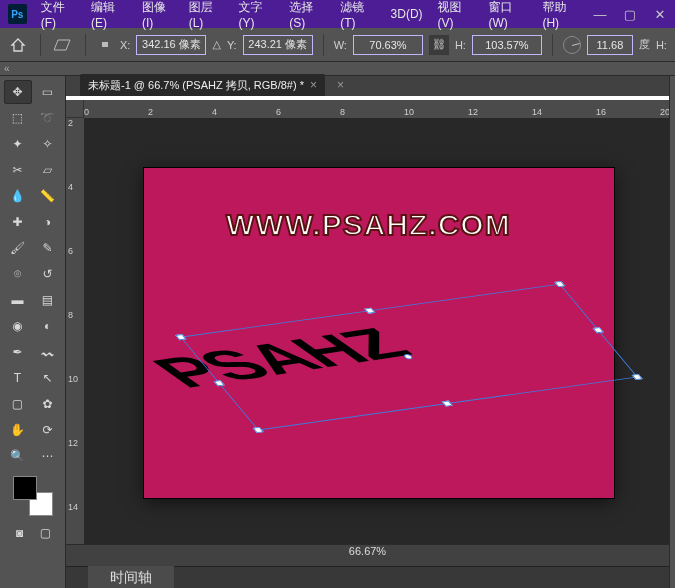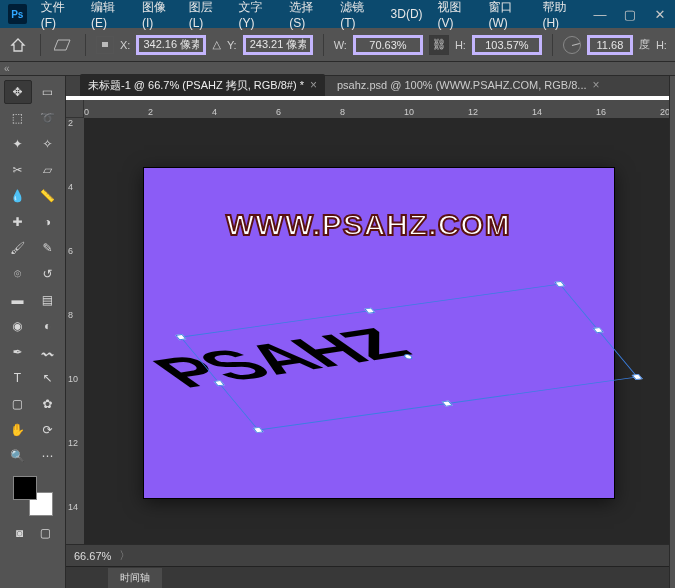--- a/index.html
+++ b/index.html
@@ -1,26 +1,26 @@
 <!DOCTYPE html>
 <html><head>
 <meta charset="utf-8">
 <style>
   * { margin: 0; padding: 0; box-sizing: border-box; user-select: none; }
   html, body { width: 675px; height: 588px; overflow: hidden; background: #535353; font-family: "Microsoft YaHei", Arial, sans-serif; font-size: 12px; color: #d8d8d8; }
-  .titlebar { height: 28px; background: #0c4a6e; display: flex; align-items: center; }
+  .titlebar { height: 28px; background: #4c1d95; display: flex; align-items: center; }
   .titlebar .ps-badge { width: 20px; height: 20px; background: #001e36; color: #31a8ff; font-weight: bold; font-size: 10px; display: flex; align-items: center; justify-content: center; margin: 0 8px; border-radius: 2px; }
   .menubar { display: flex; align-items: center; gap: 3px; }
   .menu-item { padding: 3px 6px; color: #e6e6e6; cursor: default; font-size: 12px; }
   .winctrls { margin-left: auto; display: flex; }
   .winbtn { width: 30px; height: 26px; display: flex; align-items: center; justify-content: center; color: #c8c8c8; font-size: 13px; }
   .optbar { height: 34px; background: #535353; border-bottom: 1px solid #2a2a2a; display: flex; align-items: center; padding: 0 6px; gap: 6px; font-size: 11px; }
   .home-btn { width: 24px; height: 24px; display: flex; align-items: center; justify-content: center; border: 1px solid transparent; border-radius: 2px; }
   .sep { width: 1px; height: 22px; background: #3a3a3a; margin: 0 4px; }
-  .optbar input { background: #535353; border: 3px solid #c4b5fd; color: #e6e6e6; font-size: 11px; height: 20px; width: 70px; padding: 0 4px; text-align: center; }
+  .optbar input { background: #535353; border: 1px solid #c4b5fd; color: #e6e6e6; font-size: 11px; height: 20px; width: 70px; padding: 0 4px; text-align: center; }
   .optbar .lbl { color: #d0d0d0; }
   .optbar .link { width: 20px; height: 20px; border: 1px solid #3a3a3a; background:#3b3b3b; display:flex;align-items:center;justify-content:center; font-size:11px; }
   .optbar .angle { width: 18px; height: 18px; border: 1px solid #888; border-radius: 50%; position: relative; }
   .optbar .angle::after { content:""; position:absolute; left:50%; top:50%; width:8px; height:1px; background:#bbb; transform-origin:left center; transform: rotate(-15deg); }
   .flyout-toggle { height: 14px; display:flex; align-items:center; padding-left:4px; border-bottom:1px solid #2a2a2a; background:#535353; font-size:10px; color:#aaa;}
   .body { display: flex; height: calc(100% - 28px - 34px - 14px); }
   .toolbox { width: 66px; background: #535353; border-right: 1px solid #2a2a2a; padding: 4px 2px; display: flex; flex-direction: column; align-items: center; }
   .tool-grid { display: grid; grid-template-columns: 28px 28px; gap: 2px; }
   .tool { width: 28px; height: 24px; display: flex; align-items: center; justify-content: center; color: #d8d8d8; position: relative; border:1px solid transparent; border-radius:2px; }
   .tool.active { background: #3a3a3a; border-color:#2a2a2a; }
@@ -36,30 +36,30 @@
   .tab.active { background: #282828; color: #eee; }
   .tab .x { color:#999; font-size:12px; }
   .rulerwrap { position: relative; flex: 1; background: #282828; display: grid; grid-template-columns: 18px 1fr; grid-template-rows: 18px 1fr; }
   .ruler { background: #4b4b4b; color: #cfcfcf; font-size: 9px; position: relative; overflow:hidden; }
   .ruler.h { grid-column: 2; grid-row: 1; display:flex; align-items:flex-end; }
   .ruler.v { grid-column: 1; grid-row: 2; }
   .rcorner { grid-column:1; grid-row:1; background:#4b4b4b; border-right:1px solid #333; border-bottom:1px solid #333; }
   .ruler.h span { position:absolute; bottom:1px; font-size:9px; }
   .ruler.v span { position:absolute; left:2px; font-size:9px; }
   .canvasarea { grid-column: 2; grid-row: 2; position: relative; background: #282828; overflow: hidden; }
-  .artboard { position:absolute; left:60px; top:50px; width:470px; height:330px; background:#8b5cf6; box-shadow: 0 0 0 1px #000, 0 4px 18px rgba(0,0,0,.6); }
+  .artboard { position:absolute; left:60px; top:50px; width:470px; height:330px; background:#be185d; box-shadow: 0 0 0 1px #000, 0 4px 18px rgba(0,0,0,.6); }
   .wm { position:absolute; left:82px; top:40px; font-family: Arial, sans-serif; font-size:30px; font-weight:bold; letter-spacing:1px; color:#fff; -webkit-text-stroke: 2px #5a1212; }
   .psahz { position:absolute; left:50px; top:140px; width:380px; height:150px; font-family: Arial Black, Arial, sans-serif; font-size:70px; font-weight:900; color:#000; transform: matrix(1, -0.15, 0.78, 0.55, 0, 0); transform-origin: 20% 50%; letter-spacing:-2px;}
   .bbox { position:absolute; border:1px solid #3a7fe0; }
   .handle { position:absolute; width:7px; height:7px; background:#fff; border:1px solid #3a7fe0; }
-  .statusbar { height: 22px; background: #414141; display:flex; align-items:center; padding: 0 8px; font-size:11px; color:#ddd; gap: 8px; border-top:1px solid #2a2a2a;}
+  .statusbar { height: 22px; background: #414141; display:flex; align-items:center; padding: 0 8px; font-size:11px; color:#ddd; gap: 8px; border-top:1px solid #2a2a2a;flex-direction:column;}
   .statusbar .caret { color:#999; }
   .panel-dock { width: 6px; background:#535353; border-left:1px solid #2a2a2a; }
   .bottom-panel { height: 22px; background:#383838; border-top:1px solid #222; display:flex; align-items:center; }
-  .bottom-panel .ptab { padding: 3px 12px; background:#4b4b4b; color:#ddd; font-size:10px; margin-left: 42px;}
+  .bottom-panel .ptab { padding: 3px 22px; background:#4b4b4b; color:#ddd; font-size:14px; margin-left: 22px;}
   .hash { color:#bbb; }
 </style>
 </head>
 <body>
 
 <div class="titlebar">
   <div class="ps-badge">Ps</div>
   <div class="menubar" id="menubar">
       <div class="menu-item">文件(F)</div>
       <div class="menu-item">编辑(E)</div>
@@ -228,21 +228,20 @@
     </div>
   </div>
 
   <div class="docarea">
     <div class="tabsbar" id="tabsbar">
         <div class="tab active">
           <span>未标题-1 @ 66.7% (PSAHZ 拷贝, RGB/8#) *</span>
           <span class="x">×</span>
         </div>
         <div class="tab">
-          <span>psahz.psd @ 100% (WWW.PSAHZ.COM, RGB/8...</span>
           <span class="x">×</span>
         </div>
       </div>
     <div class="rulerwrap">
       <div class="rcorner"></div>
       <div class="ruler h" id="rulerh">
           <span style="left: 0px;">0</span>
           <span style="left: 64px;">2</span>
           <span style="left: 128px;">4</span>
           <span style="left: 192px;">6</span>

